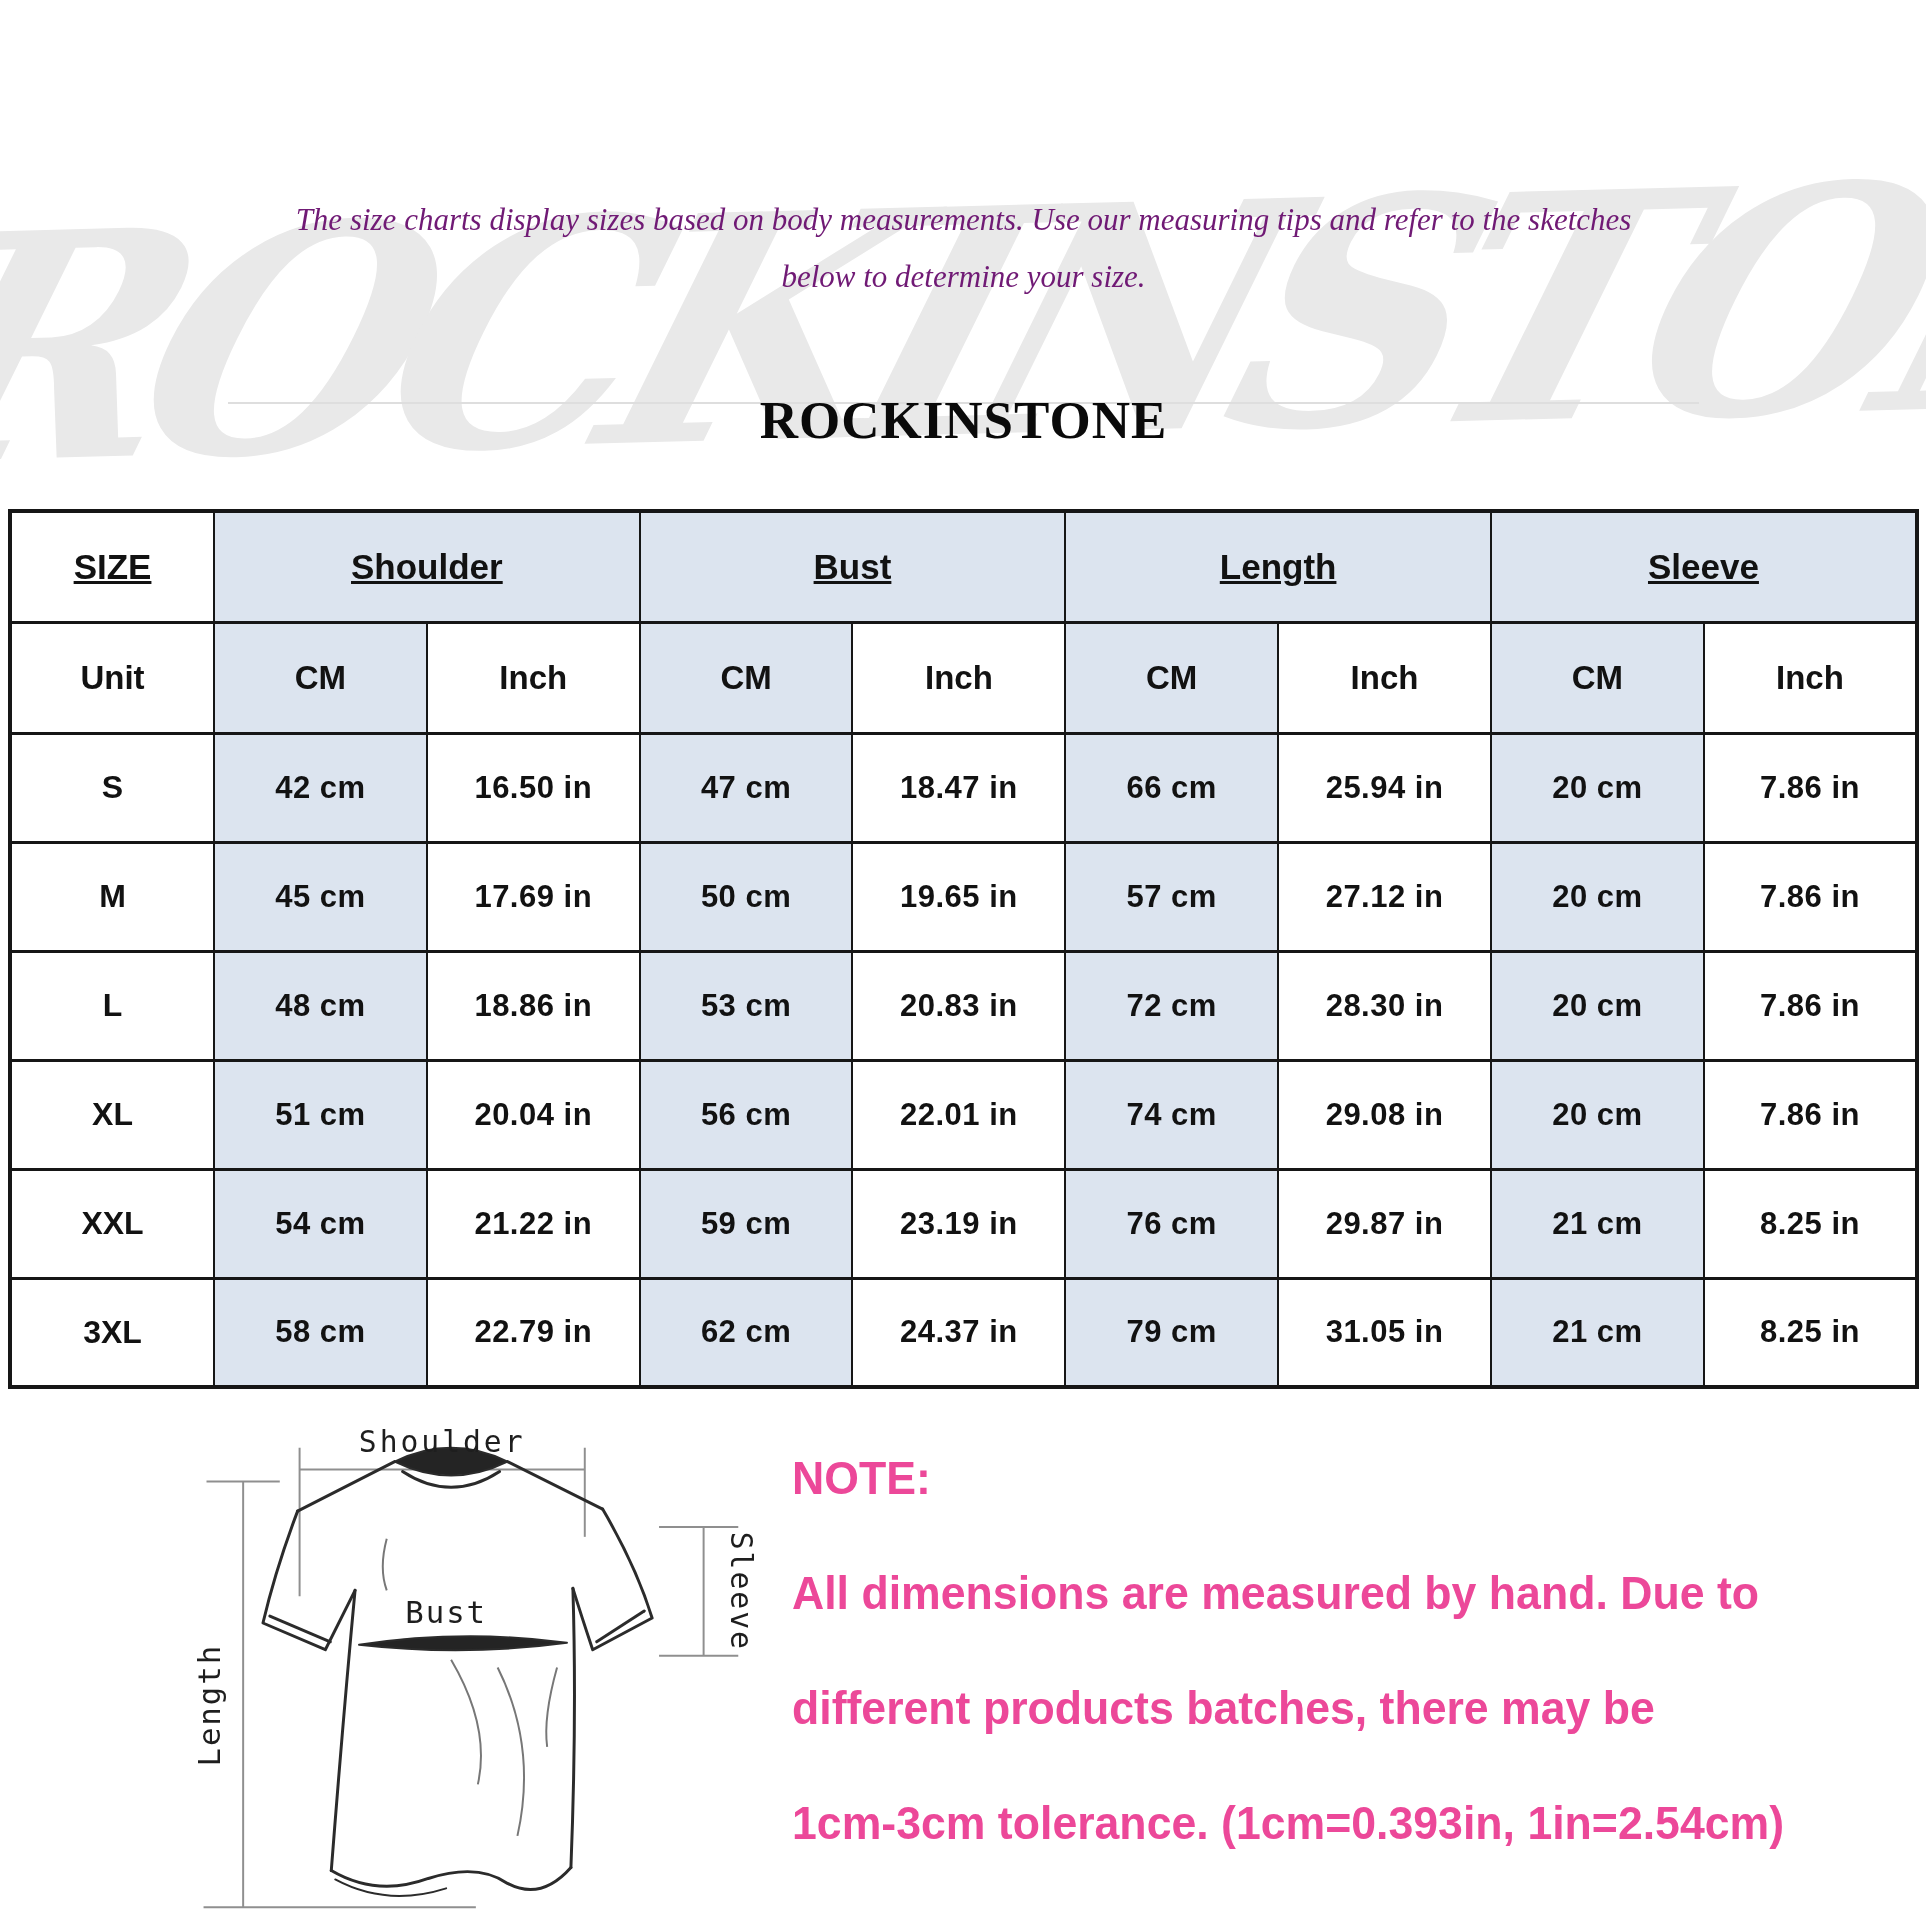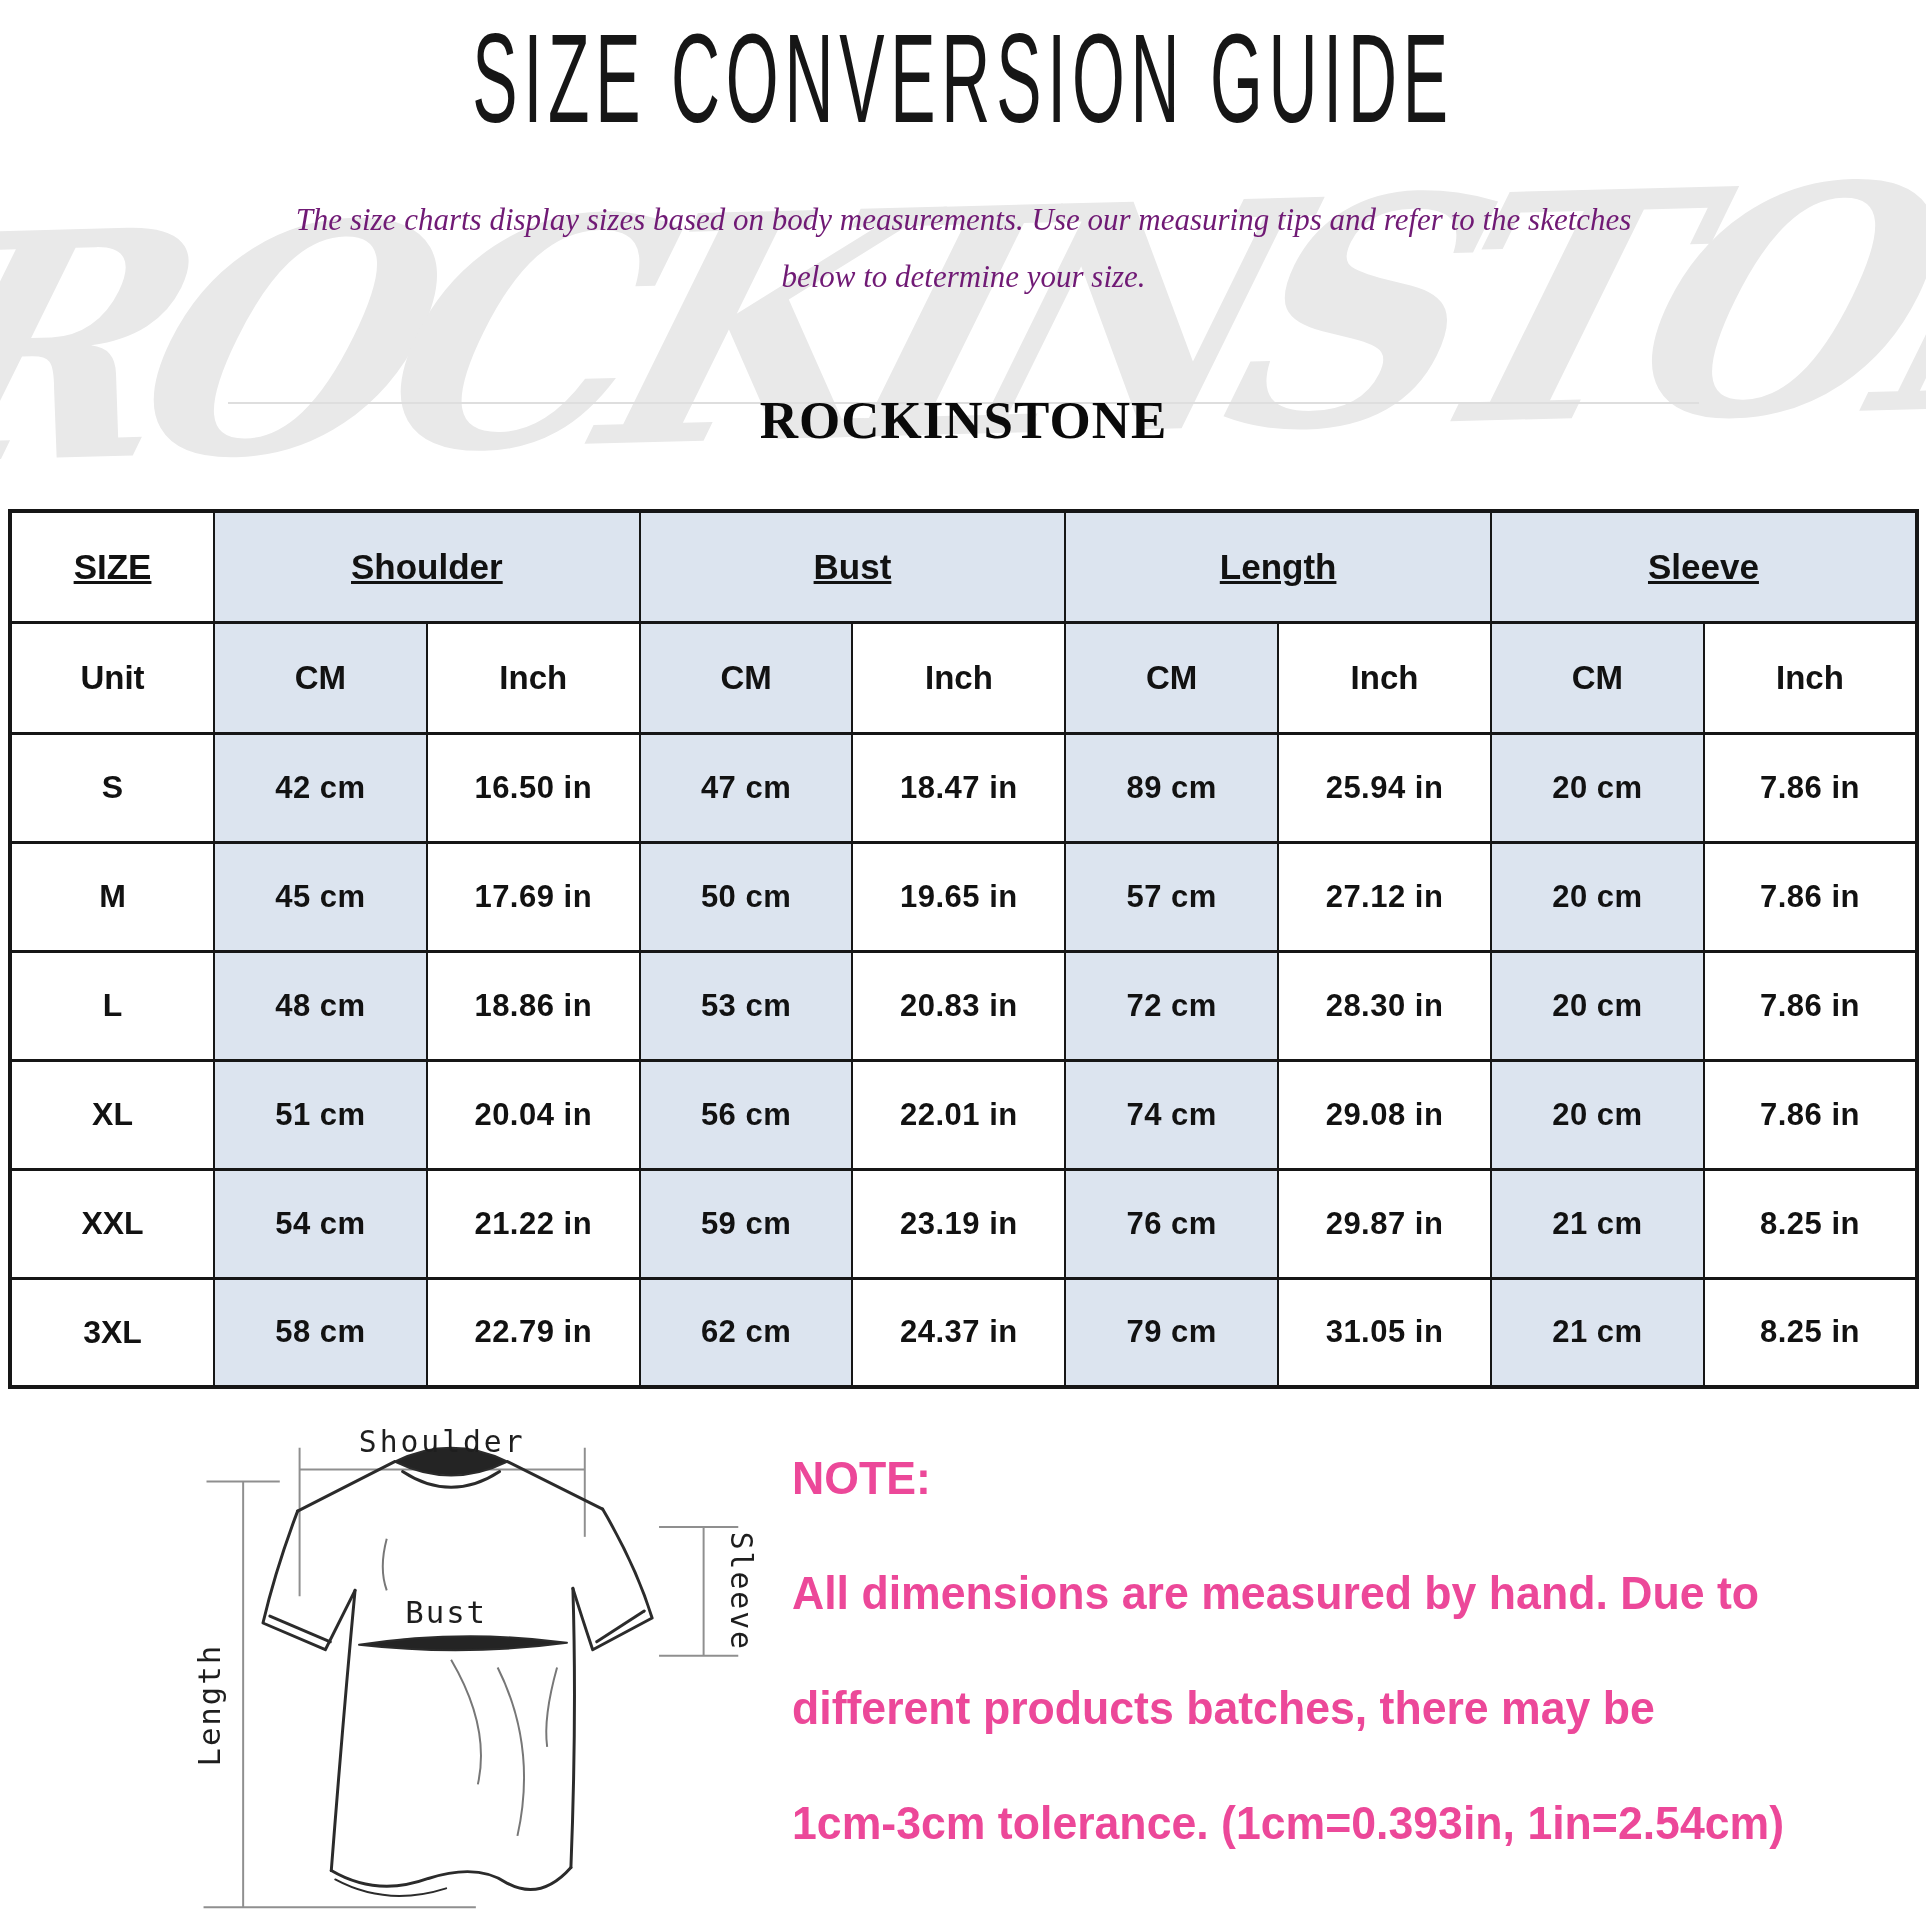--- a/index.html
+++ b/index.html
@@ -51,21 +51,20 @@
   .note .nl{margin-bottom:61px;}
 </style>
 </head>
 <body>
 
 <div class="page">
 
   <div class="watermark">ROCKINSTONE</div>
   <div class="wm-line"></div>
 
-  <div class="title"><span>SIZE CONVERSION GUIDE</span></div>
   <div class="desc desc1">The size charts display sizes based on body measurements. Use our measuring tips and refer to the sketches</div>
   <div class="desc desc2">below to determine your size.</div>
   <div class="brand">ROCKINSTONE</div>
 
   <table class="size-table">
     <colgroup>
       <col style="width:10.7%">
         <col style="width:11.16%">
         <col style="width:11.16%">
       <col style="width:11.16%">
@@ -93,21 +92,21 @@
       <td>Inch</td>
       <td class="b">CM</td>
       <td>Inch</td>
     </tr>
     <tr class="drow">
       <td class="rowlab">S</td>
       <td class="b val">42 cm</td>
       <td class="val">16.50 in</td>
       <td class="b val">47 cm</td>
       <td class="val">18.47 in</td>
-      <td class="b val">89 cm</td>
+      <td class="b val">66 cm</td>
       <td class="val">25.94 in</td>
       <td class="b val">20 cm</td>
       <td class="val">7.86 in</td>
     </tr>
     <tr class="drow">
       <td class="rowlab">M</td>
       <td class="b val">45 cm</td>
       <td class="val">17.69 in</td>
       <td class="b val">50 cm</td>
       <td class="val">19.65 in</td>

